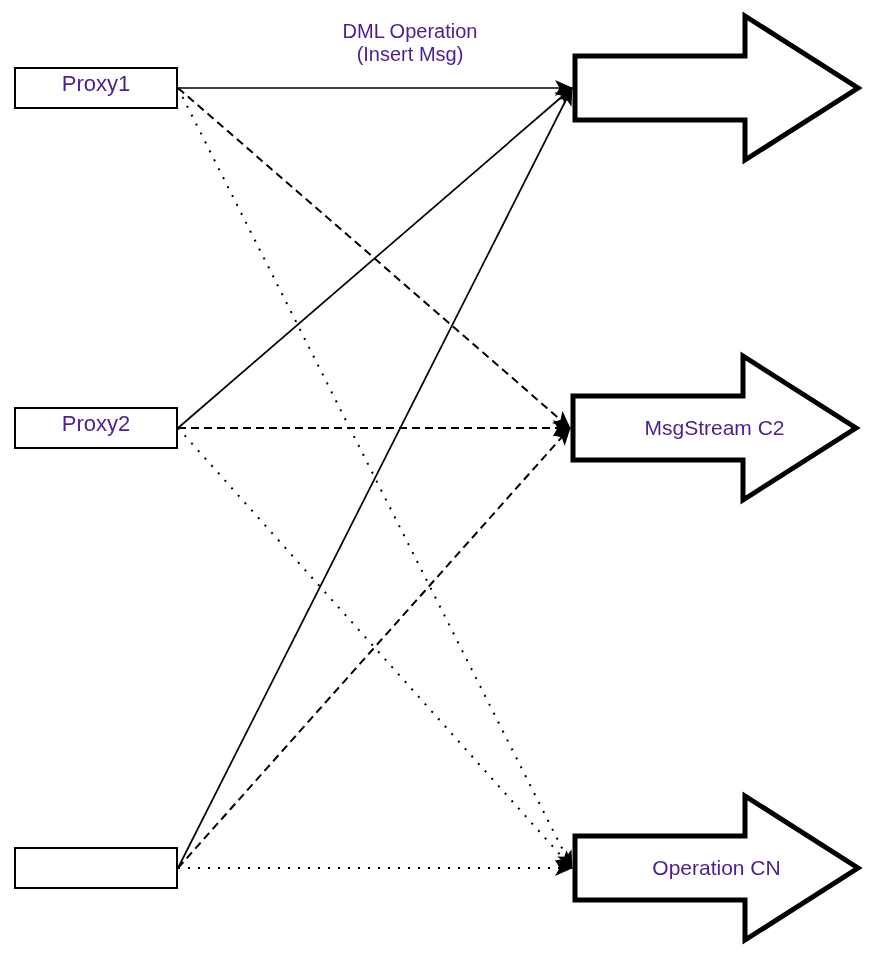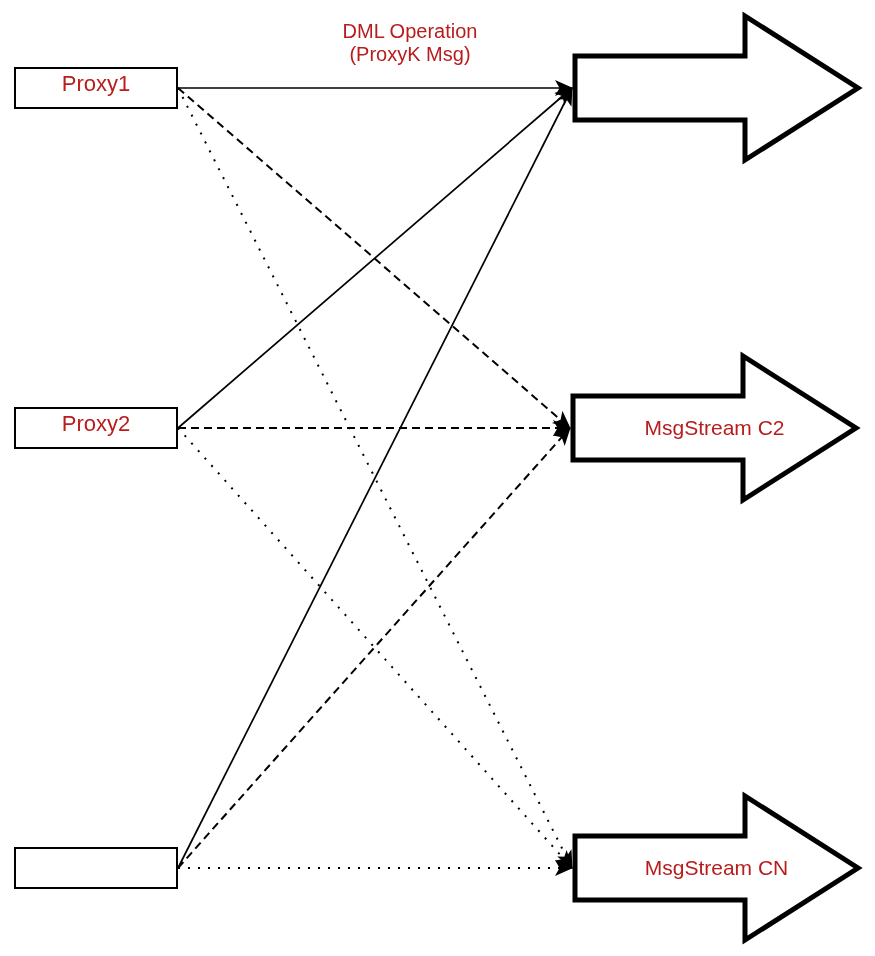--- a/index.html
+++ b/index.html
@@ -6,21 +6,21 @@
     margin: 0;
     padding: 0;
     background: #ffffff;
   }
   .canvas {
     position: relative;
     width: 875px;
     height: 956px;
     background: #ffffff;
     font-family: "Liberation Sans", "DejaVu Sans", sans-serif;
-    color: #b91c1c;
+    color: #4c1d95;
     overflow: hidden;
   }
   .canvas svg {
     position: absolute;
     left: 0;
     top: 0;
   }
   .proxy-rect {
     fill: #ffffff;
     stroke: #000000;
@@ -88,22 +88,22 @@
     <rect class="proxy-rect" x="15" y="408" width="162" height="40"></rect>
     <rect class="proxy-rect" x="15" y="848" width="162" height="40"></rect>
 
     <path class="stream-shape" transform="translate(575,16)" d="M0,40 L170,40 L170,0 L283,72 L170,144 L170,104 L0,104 Z"></path>
     <path class="stream-shape" transform="translate(573,356)" d="M0,40 L170,40 L170,0 L283,72 L170,144 L170,104 L0,104 Z"></path>
     <path class="stream-shape" transform="translate(575,796)" d="M0,40 L170,40 L170,0 L283,72 L170,144 L170,104 L0,104 Z"></path>
   </svg>
 
   <div class="label title-label">
     <div>DML Operation</div>
-    <div>(ProxyK Msg)</div>
+    <div>(Insert Msg)</div>
   </div>
 
   <div class="label proxy-label" style="top:68px;">Proxy1</div>
   <div class="label proxy-label" style="top:408px;">Proxy2</div>
 
   <div class="label stream-label" style="left:573px; top:396px;">MsgStream C2</div>
-  <div class="label stream-label" style="left:575px; top:836px;">MsgStream CN</div>
+  <div class="label stream-label" style="left:575px; top:836px;">Operation CN</div>
 
 </div>
 
 </body></html>

